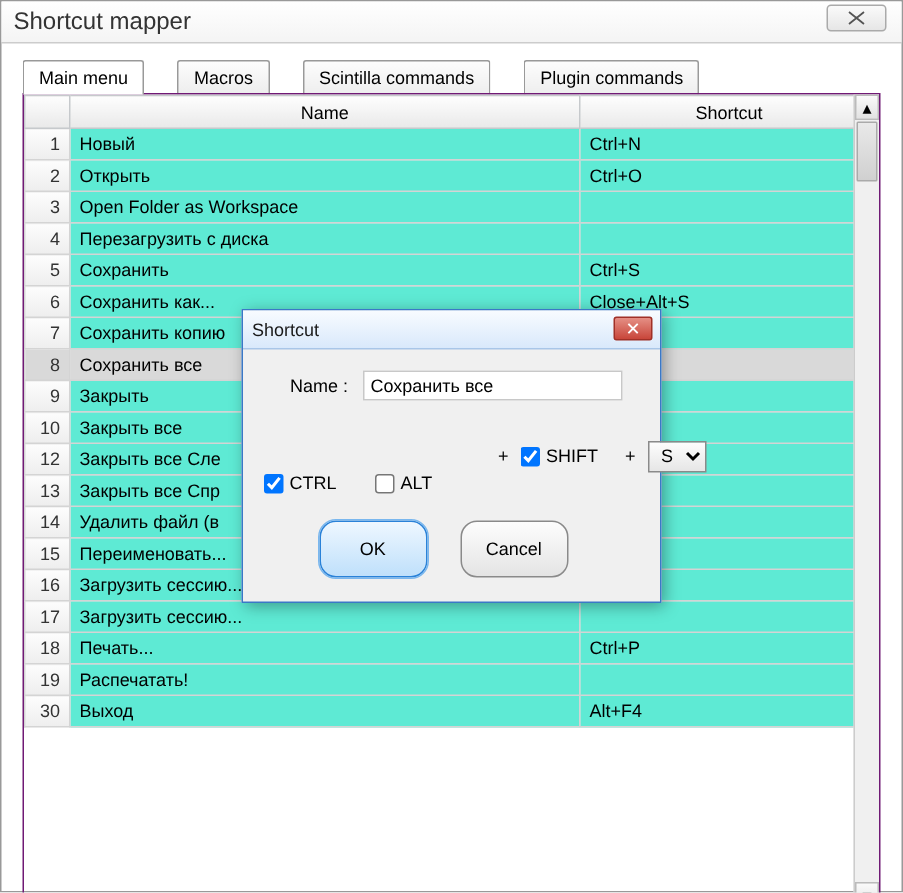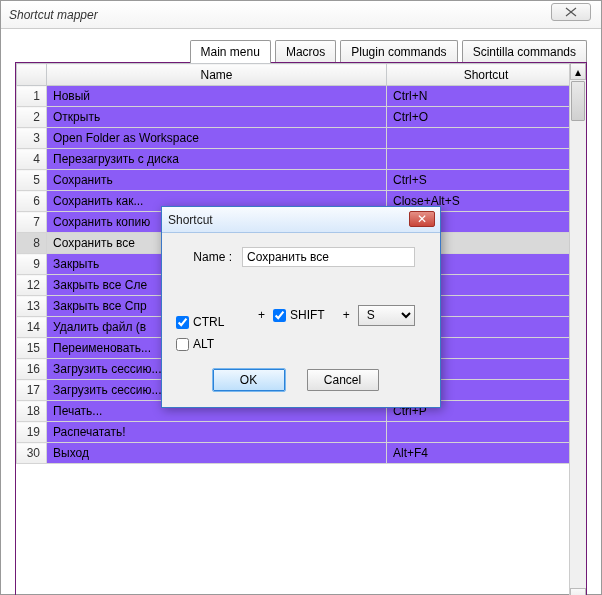--- a/index.html
+++ b/index.html
@@ -1,81 +1,81 @@
 <!DOCTYPE html>
 <html><head>
 <meta charset="utf-8">
 <style>
 * { box-sizing: border-box; margin: 0; padding: 0; font-family: "Segoe UI", Tahoma, sans-serif; font-size: 12px; }
 body { background: #fff; width: 602px; height: 595px; overflow: hidden; position: relative; }
 
 .main-window { width: 602px; height: 595px; border: 1px solid #999; background: #fff; position: relative; }
 .main-title { height: 28px; border-bottom: 1px solid #ccc; display: flex; align-items: center; padding: 0 8px; background: linear-gradient(#fff, #f4f4f4); }
-.main-title span { font-size: 12px; color: #333; font-style: italic; }
+.main-title span { font-size: 16px; color: #333; }
 .main-close { position: absolute; top: 2px; right: 10px; width: 40px; height: 18px; border: 1px solid #aaa; border-radius: 3px; background: linear-gradient(#fafafa,#e6e6e6); display: flex; align-items: center; justify-content: center; cursor: pointer; }
 .main-close svg { width: 14px; height: 10px; }
 
-.tabs { display: flex; gap: 4px; padding: 10px 14px 0 14px; justify-content: flex-end; }
+.tabs { display: flex; gap: 22px; padding: 10px 14px 0 14px; }
 .tab { padding: 4px 10px; border: 1px solid #999; border-bottom: none; background: linear-gradient(#fdfdfd,#ededed); border-radius: 2px 2px 0 0; cursor: pointer; position: relative; top: 1px; }
 .tab.active { background: #fff; z-index: 2; }
 
 .table-wrap { margin: 0 14px 0 14px; border: 1px solid #701a75; height: 544px; overflow: hidden; position: relative; }
 table { border-collapse: collapse; width: 100%; }
 th { background: linear-gradient(#fdfdfd, #e9e9e9); border: 1px solid #c6c9cc; padding: 3px 6px; font-weight: normal; text-align: center; height: 22px; }
 th.rowhdr { width: 30px; }
 th.name { width: 340px; }
-td { border: 1px solid #d4d4d4; padding: 2px 6px; height: 21px; background: #8b5cf6; }
+td { border: 1px solid #d4d4d4; padding: 2px 6px; height: 21px; background: #5eead4; }
 td.rownum { text-align: right; background: linear-gradient(#fdfdfd,#eee); color: #333; }
 tr.selected td { background: #d9d9d9; }
 .scroll-col { position: absolute; right: 0; top: 0; bottom: 0; width: 17px; background: #f0f0f0; border-left: 1px solid #ccc; }
 .scroll-up, .scroll-down { height: 17px; background: linear-gradient(#fafafa,#e2e2e2); border: 1px solid #bbb; display: flex; align-items: center; justify-content: center; }
 .scroll-down { position: absolute; bottom: 0; left: 0; right: 0; }
 .scroll-thumb { position: absolute; top: 18px; left: 1px; right: 1px; height: 40px; background: linear-gradient(#e9e9e9,#d0d0d0); border: 1px solid #aaa; border-radius: 1px; }
 
 .footer-btns { display: flex; gap: 16px; justify-content: center; padding: 14px 0; }
 .btn { min-width: 74px; height: 22px; border: 1px solid #8a8a8a; border-radius: 3px; background: linear-gradient(#fdfdfd,#e4e4e4); padding: 2px 14px; cursor: pointer; }
 .btn.disabled { color: #999; cursor: default; }
 
 
 .overlay-dialog { position: absolute; top: 205px; left: 160px; width: 280px; border: 1px solid #3a78c7; background: #f0f0f0; box-shadow: 2px 2px 10px rgba(0,0,0,.35); }
 .dlg-title { height: 26px; background: linear-gradient(#f8fbff,#d9e9fb); border-bottom: 1px solid #a9c6e8; display: flex; align-items: center; padding: 0 6px; font-size: 12px; color: #1a1a1a; }
 .dlg-close { position: absolute; top: 4px; right: 5px; width: 26px; height: 16px; background: linear-gradient(#e58f85,#c8463a); border: 1px solid #a03027; border-radius: 2px; display: flex; align-items: center; justify-content: center; cursor: pointer; color: #fff; font-size: 10px; }
 .dlg-body { padding: 14px 25px 16px 14px; }
 .dlg-row { display: flex; align-items: center; margin-bottom: 12px; }
 .dlg-row label { width: 56px; text-align: right; margin-right: 10px; }
 .dlg-row input[type=text] { flex: 1; border: 1px solid #c8c8c8; height: 20px; padding: 2px 4px; background: #fff; }
-.chk-col { display: flex; flex-direction: column; gap: 8px; margin-right: 8px; margin-top: 36px; }
+.chk-col { display: flex; flex-direction: row; gap: 8px; margin-right: 8px; margin-top: 36px; }
 .chk { display: flex; align-items: center; gap: 4px; }
 .chk input { width: 13px; height: 13px; }
 .plus { margin: 0 8px; }
 .key-select { width: 72px; height: 21px; border: 1px solid #8a8a8a; background: linear-gradient(#fdfdfd,#e6e6e6); padding: 0 4px; }
 .dlg-btns { display: flex; justify-content: center; gap: 22px; margin-top: 18px; }
-.dlg-btn { width: 72px; height: 22px; border-radius: 1px; cursor: pointer; }
+.dlg-btn { width: 72px; height: 38px; border-radius: 11px; cursor: pointer; }
 .dlg-btn.ok { border: 1px solid #2a82d8; background: linear-gradient(#eef7ff,#bfe0fb); outline: 1px solid #7ab7ee; }
 .dlg-btn.cancel { border: 1px solid #8a8a8a; background: linear-gradient(#fdfdfd,#e4e4e4); }
 </style>
 </head>
 <body>
 
 <div class="main-window">
 
   <div class="main-title">
     <span>Shortcut mapper</span>
     <div class="main-close">
       <svg viewBox="0 0 14 10">
           <path d="M2 1 L7 5 L12 1 M2 9 L7 5 L12 9" stroke="#555" stroke-width="1.2" fill="none"></path>
         </svg>
     </div>
   </div>
 
   <div class="tabs" id="tabs">
       <div class="tab active">Main menu</div>
       <div class="tab">Macros</div>
+      <div class="tab">Scintilla commands</div>
       <div class="tab">Plugin commands</div>
-      <div class="tab">Scintilla commands</div>
     </div>
 
   <div class="table-wrap">
     <table>
       <thead>
         <tr>
           <th class="rowhdr"></th>
           <th class="name">Name</th>
           <th>Shortcut</th>
         </tr>
@@ -117,20 +117,25 @@
             <td></td>
           </tr>
           <tr class="selected">
             <td class="rownum">8</td>
             <td>Сохранить все</td>
             <td>ft+S</td>
           </tr>
           <tr>
             <td class="rownum">9</td>
             <td>Закрыть</td>
+            <td></td>
+          </tr>
+          <tr>
+            <td class="rownum">10</td>
+            <td>Закрыть все</td>
             <td></td>
           </tr>
           <tr>
             <td class="rownum">12</td>
             <td>Закрыть все Сле</td>
             <td></td>
           </tr>
           <tr>
             <td class="rownum">13</td>
             <td>Закрыть все Спр</td>

